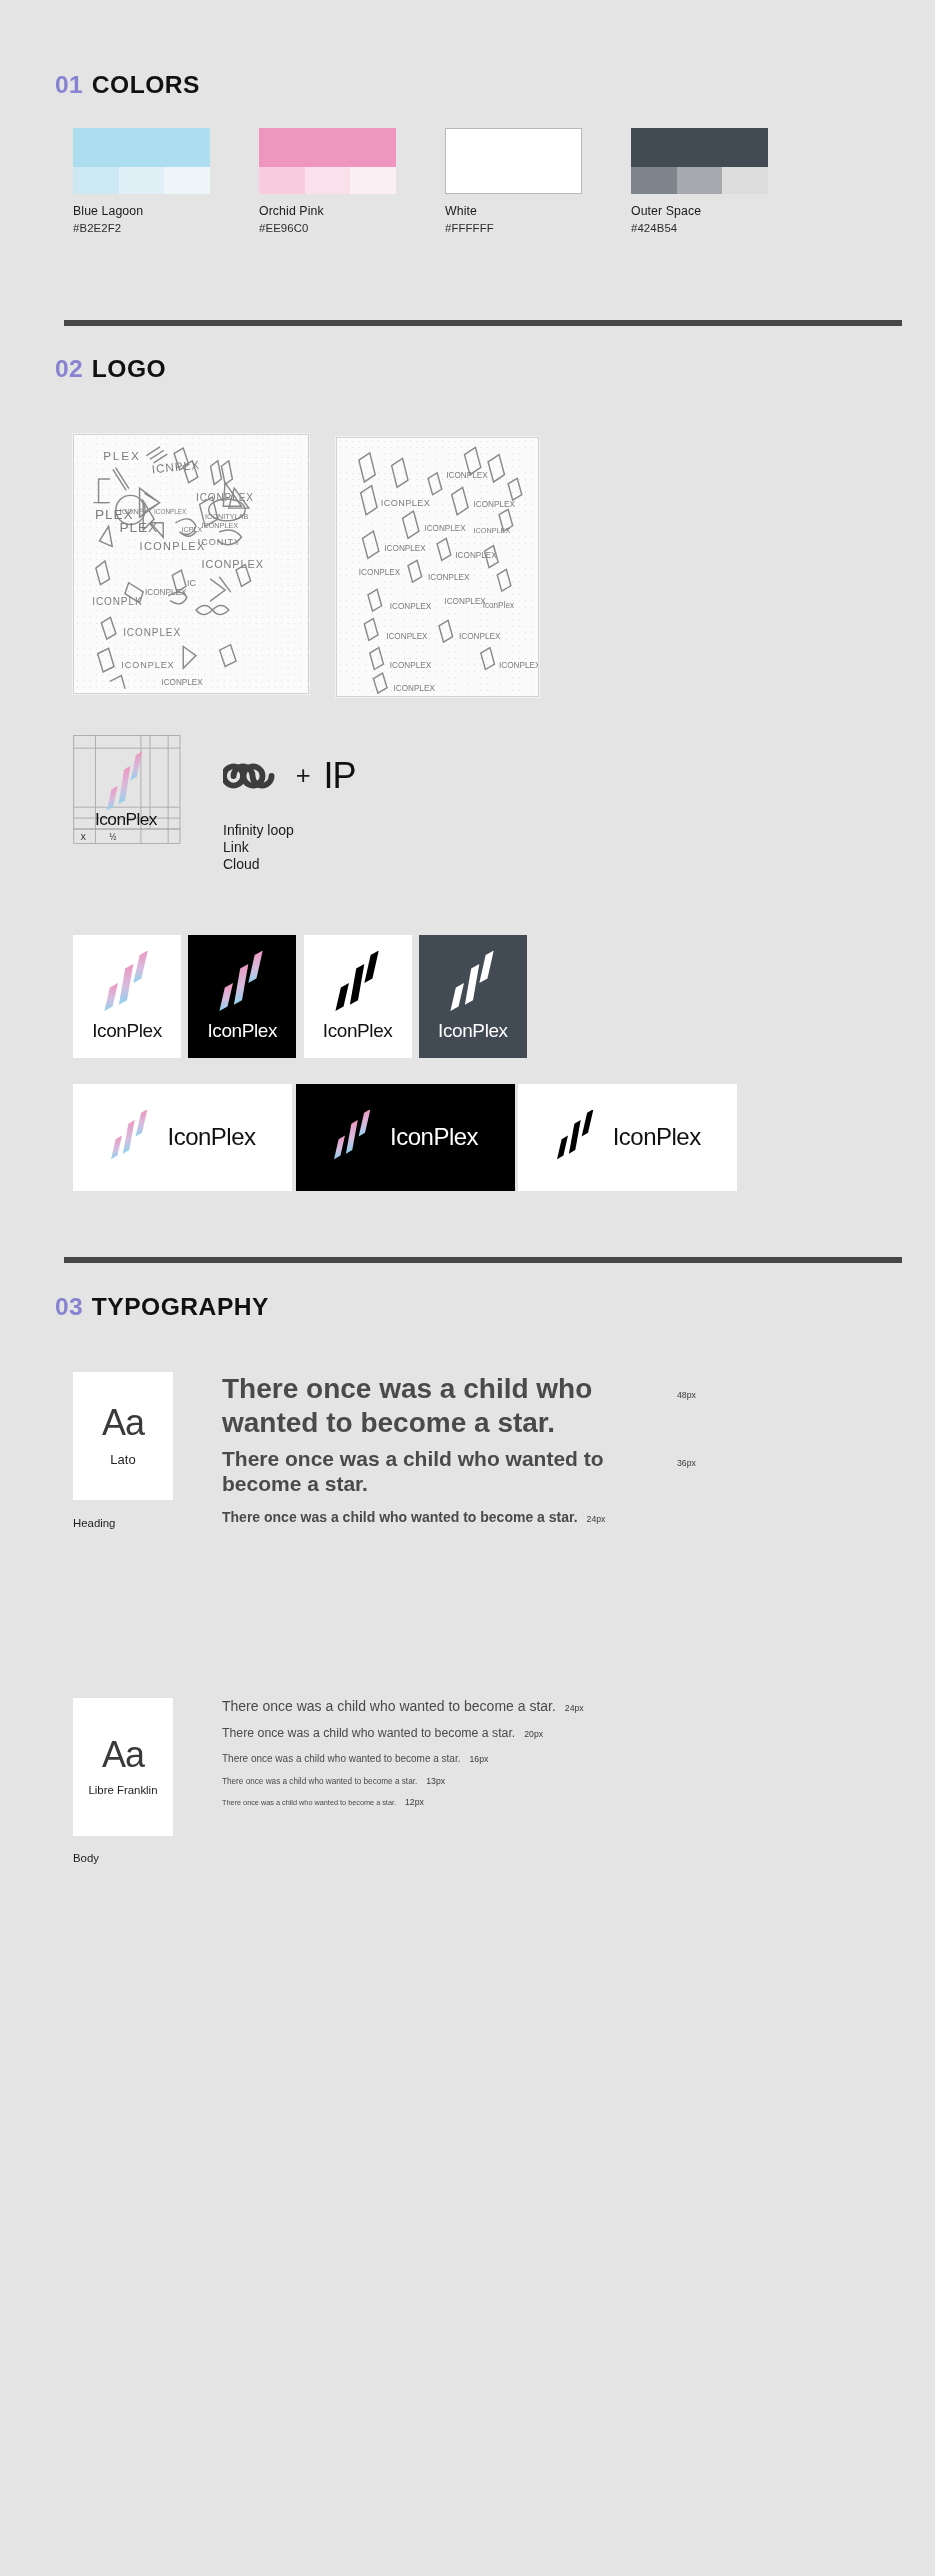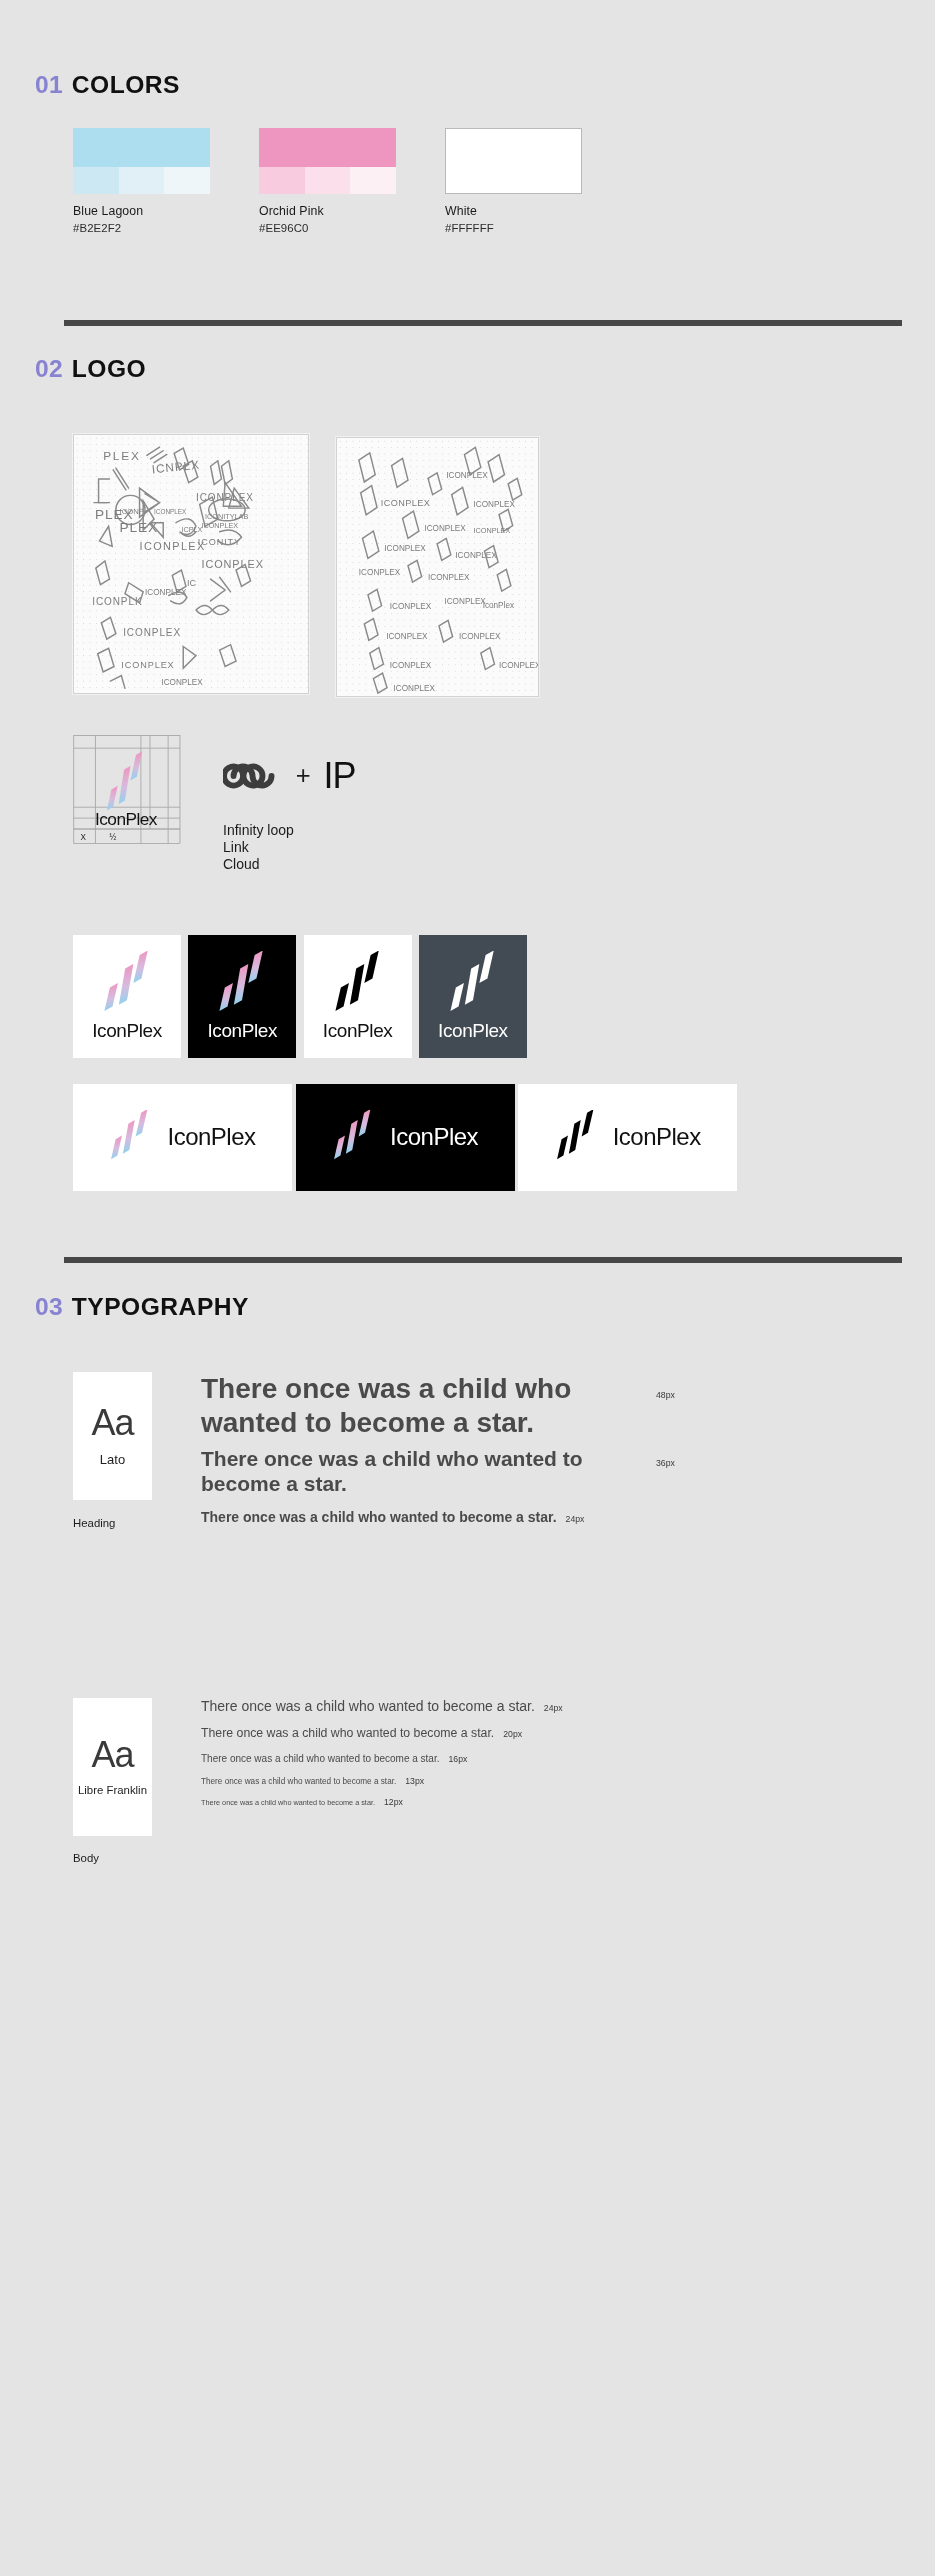--- a/index.html
+++ b/index.html
@@ -14,21 +14,21 @@
 
   
   .section-head {
     display: flex;
     align-items: baseline;
     gap: 9px;
     margin: 0 0 0 35px;
     font-weight: 700;
     letter-spacing: 0.2px;
   }
-  .sec-num { color: #8783d1; font-size: 24.6px; font-weight: 700; }
+  .sec-num { color: #8783d1; font-size: 24.6px; font-weight: 700; margin-left: 20px; }
   .sec-title { color: #111; font-size: 24.6px; font-weight: 700; letter-spacing: 0.5px; }
 
   .divider {
     height: 6.4px;
     background: #474747;
     margin: 0 33px 0 64px;
   }
 
   
   .colors-wrap { padding-top: 71px; }
@@ -138,21 +138,21 @@
   .bar-word { font-size: 24px; letter-spacing: -0.5px; }
   .bar.light .bar-word { color: #111; }
   .bar.black .bar-word { color: #fff; }
 
   
   .div-type { margin-top: 66px; }
   .head-type { margin-top: 30px; }
 
   .type-block { display: flex; margin: 51px 0 0 73px; gap: 33px; }
   .aa-card {
-    width: 79px;
+    width: 100px;
     background: #ffffff;
     display: flex;
     flex-direction: column;
     align-items: center;
     justify-content: center;
   }
   .aa-card.heading { height: 128px; }
   .aa-card.body    { height: 138px; }
   .aa-glyph { font-size: 36px; color: #3a3a3a; line-height: 1; letter-spacing: -0.9px;}
   .aa-font  { font-size: 13px; color: #222; margin-top: 11px; font-weight: 400;}
@@ -211,20 +211,30 @@
         <div class="sw-hex">#EE96C0</div>
       </div>
 
 
       <div class="swatch">
         <div class="sw-plain" style="background:#FFFFFF"></div>
         <div class="sw-name">White</div>
         <div class="sw-hex">#FFFFFF</div>
       </div>
 
+      <div class="swatch">
+        <div class="sw-main" style="background:#424B54"></div>
+        <div class="sw-tints">
+          <span style="background:#7E848C"></span>
+          <span style="background:#A6AAAF"></span>
+          <span style="background:#DCDCDC"></span>
+        </div>
+        <div class="sw-name">Outer Space</div>
+        <div class="sw-hex">#424B54</div>
+      </div>
 
 
     </div>
   </section>
 
   <section class="logo-section">
     <div class="divider div-logo"></div>
 
     <div class="section-head head-logo">
       <span class="sec-num">02</span>

